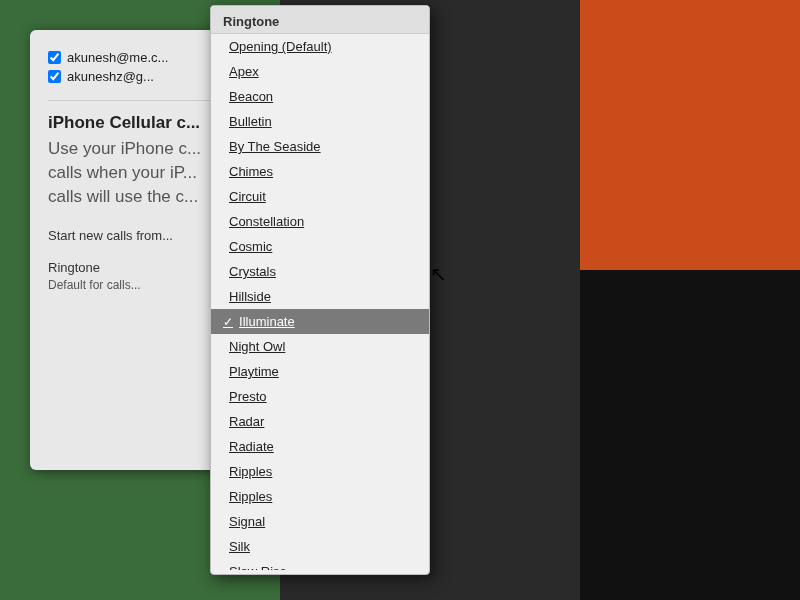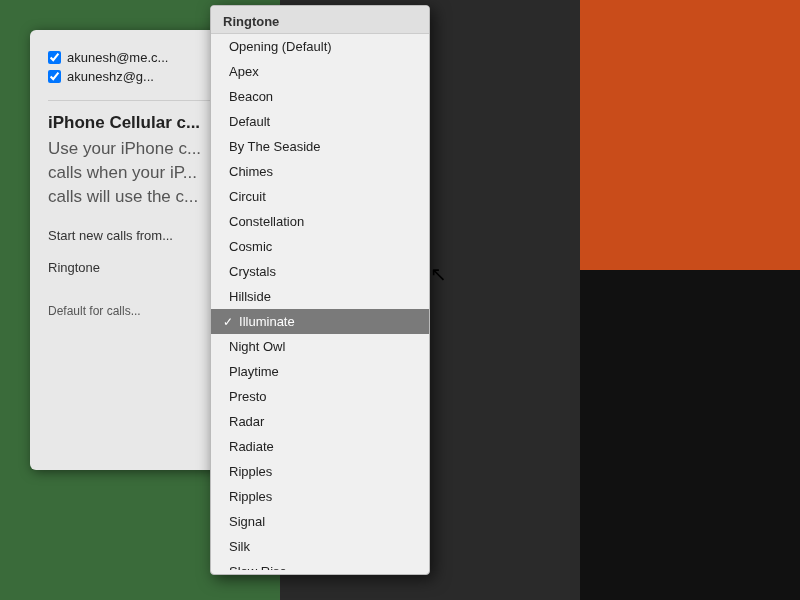--- a/index.html
+++ b/index.html
@@ -111,21 +111,21 @@
     .arrow-btn-gray {
       width: 18px; height: 18px;
       background: #888;
       border-radius: 3px;
       display: flex; align-items: center; justify-content: center;
       font-size: 10px; color: white;
       cursor: pointer;
     }
 
     .default-row {
-      margin-top: 28px;
+      margin-top: 2px;
       font-size: 12px;
       color: #555;
     }
 
     
     .dropdown-popup {
       position: absolute;
       left: 210px;
       top: 5px;
       width: 220px;
@@ -153,20 +153,21 @@
     }
 
     .dropdown-item {
       padding: 5px 12px;
       font-size: 13px;
       color: #222;
       cursor: pointer;
       display: flex;
       align-items: center;
       position: relative;
+      text-decoration: underline;
     }
     .dropdown-item.selected {
       background: #7a7a7a;
       color: white;
     }
     .dropdown-item .checkmark {
       margin-right: 6px;
       font-size: 12px;
     }
 
@@ -231,21 +232,21 @@
       <div class="dropdown-item">
         <span class="checkmark"> </span>
         <span>Apex</span>
       </div>
       <div class="dropdown-item">
         <span class="checkmark"> </span>
         <span>Beacon</span>
       </div>
       <div class="dropdown-item">
         <span class="checkmark"> </span>
-        <span>Default</span>
+        <span>Bulletin</span>
       </div>
       <div class="dropdown-item">
         <span class="checkmark"> </span>
         <span>By The Seaside</span>
       </div>
       <div class="dropdown-item">
         <span class="checkmark"> </span>
         <span>Chimes</span>
       </div>
       <div class="dropdown-item">

